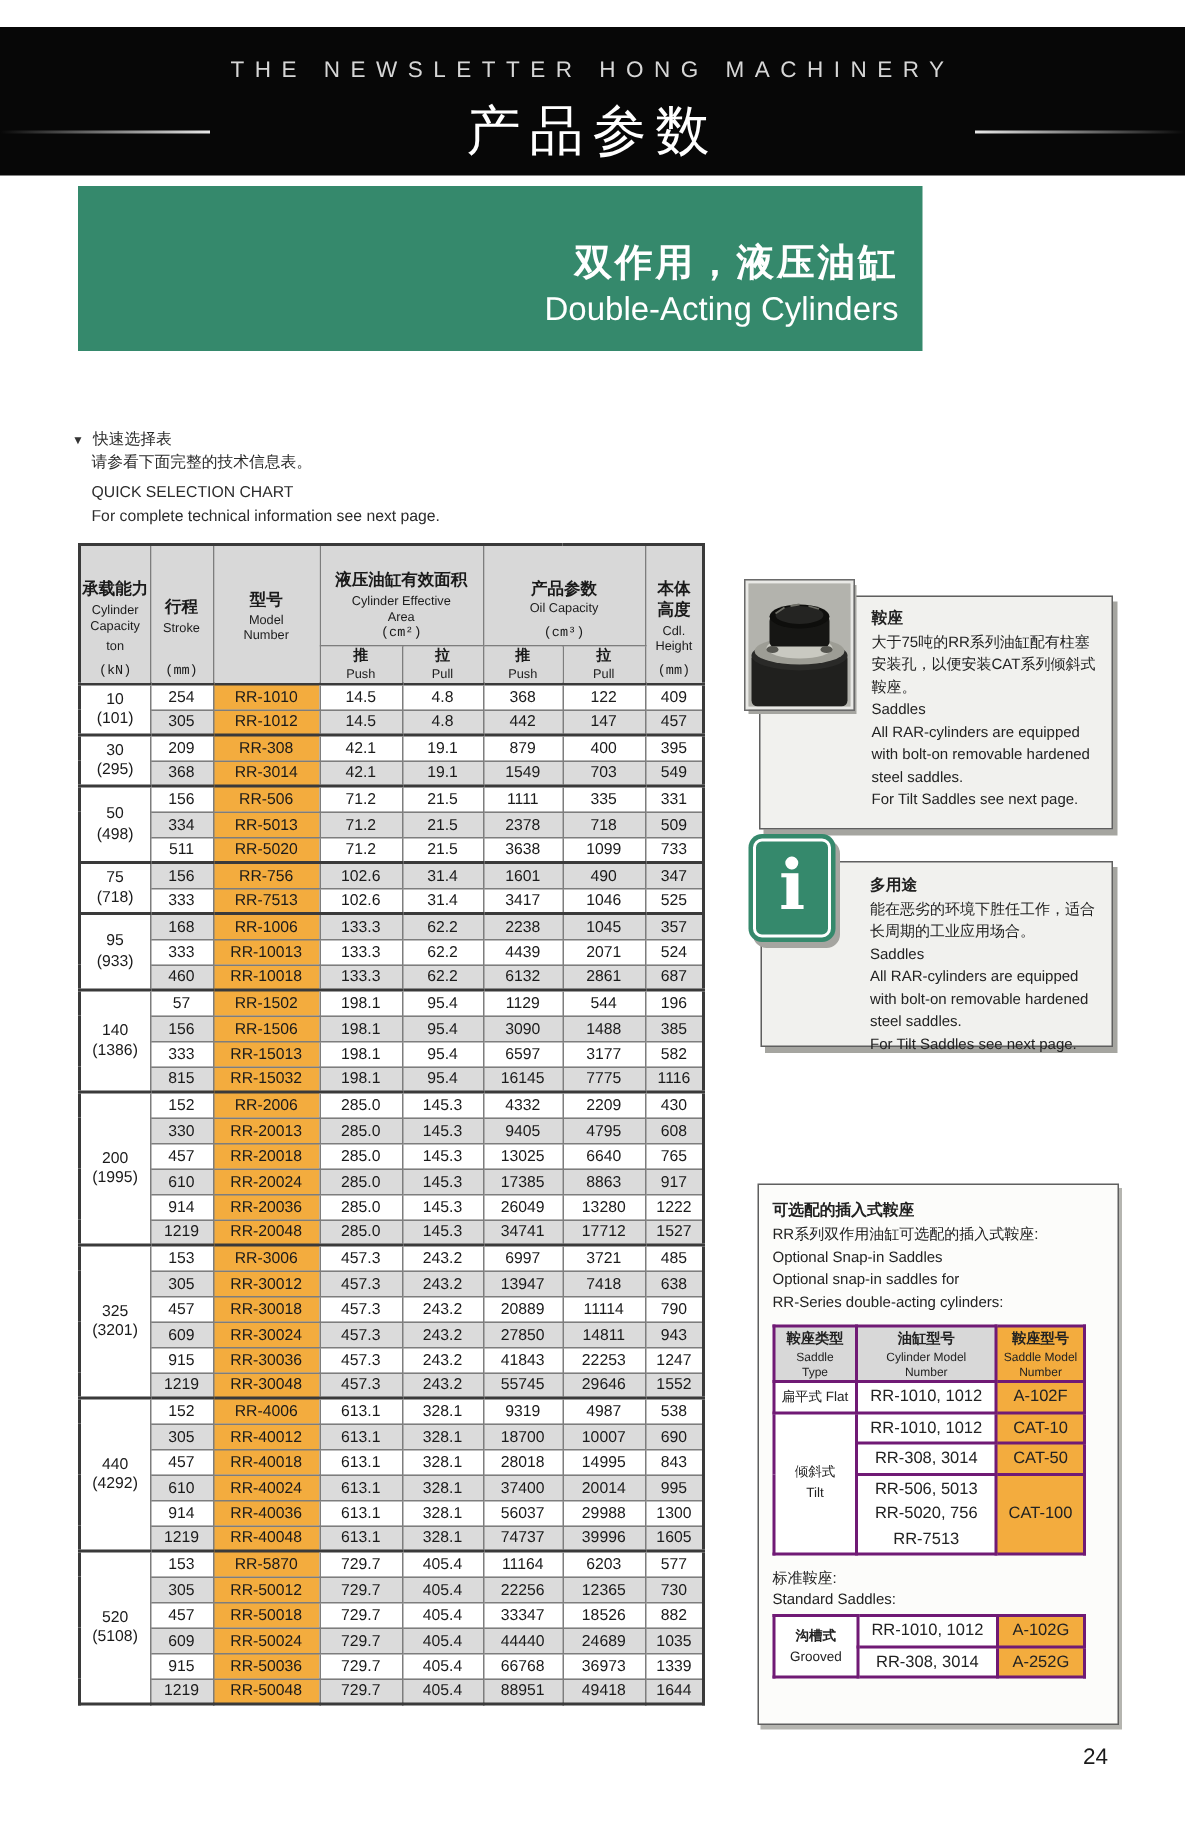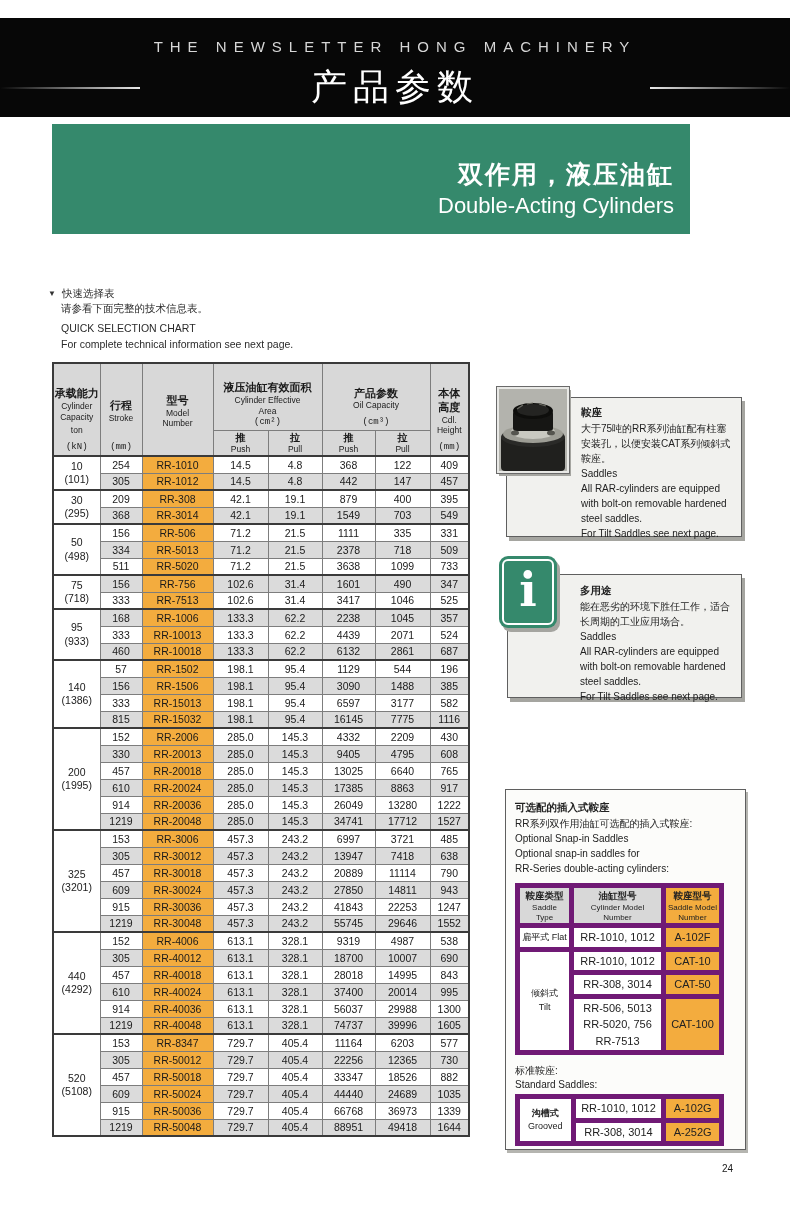--- a/index.html
+++ b/index.html
@@ -9,21 +9,21 @@
   
   .masthead { position:absolute; left:0; top:18px; width:790px; height:99px; background:#070707; }
   .brand-line { text-align:center; padding-top:20px; color:#d6d6d6; font-size:15px; letter-spacing:7px; font-weight:400; }
   .title-row { display:flex; align-items:center; justify-content:space-between; gap:16px; margin-top:8px; }
   .deco-line { width:140px; height:2px; }
   .deco-line.left  { background:linear-gradient(to right, rgba(255,255,255,0), #e8e8e8); }
   .deco-line.right { background:linear-gradient(to left, rgba(255,255,255,0), #e8e8e8); }
   .main-title { color:#ffffff; font-size:36px; letter-spacing:6px; font-weight:500; }
 
   
-  .banner { position:absolute; left:52px; top:124px; width:638px; height:110px; background:#35896C; color:#fff; text-align:right; padding:34px 16px 0 0; }
+  .banner { position:absolute; left:52px; top:124px; width:563px; height:110px; background:#35896C; color:#fff; text-align:right; padding:34px 16px 0 0; }
   .banner-zh { font-size:25px; font-weight:bold; letter-spacing:2px; }
   .banner-en { font-size:22px; font-weight:400; margin-top:2px; }
 
   
   .intro { position:absolute; left:48px; top:286px; font-size:10.5px; line-height:1.45; color:#2b2b2b; }
   .intro .b-row { display:flex; gap:6px; align-items:flex-start; }
   .intro .tri { font-size:8px; margin-top:2px; color:#333; }
   .intro .indent { margin-left:13px; }
   .intro .gap { height:5px; }
 
@@ -43,40 +43,40 @@
   table.qs tr.stripe td { background:#dbdbdb; }
   table.qs td.model-cell { background:#F3AC3E !important; }
   table.qs td.cap-cell { background:#ffffff !important; font-size:10.5px; line-height:1.25; }
   table.qs tr.group-start td { border-top:2px solid #3a3a3a; }
 
   
   .sbox { position:absolute; background:#f1f1ee; border:1px solid #5f5f5f; box-shadow:3px 4px 0 #a5a5a0; font-size:10px; line-height:1.5; color:#222; }
   .sbox .t-zh { font-weight:bold; font-size:10.5px; }
 
   .saddle-photo { position:absolute; left:497px; top:387px; width:72px; height:86px; border:2px solid #e9e9e6; outline:1px solid #6a6a6a; box-shadow:2px 3px 0 #a5a5a0; background:#b9b9b3; z-index:3; }
-  .saddles-box { left:506px; top:397px; width:236px; height:140px; padding:7px 8px 0 74px; z-index:2; }
+  .saddles-box { left:506px; top:397px; width:236px; height:156px; padding:7px 8px 0 74px; z-index:2; }
 
   .info-icon { position:absolute; left:499px; top:556px; width:58px; height:72px; background:#35896C; border-radius:9px; padding:3px; box-shadow:3px 4px 0 #a5a5a0; z-index:3; }
   .info-icon .inner { width:100%; height:100%; border:2px solid #ffffff; border-radius:6px; display:flex; align-items:center; justify-content:center; }
   .info-icon .glyph { color:#ffffff; font-family:"DejaVu Serif", serif; font-weight:bold; font-size:46px; line-height:1; margin-top:-4px; }
   .info-box { left:507px; top:574px; width:235px; height:124px; padding:8px 8px 0 72px; z-index:2; }
 
   .snap-box { left:505px; top:789px; width:241px; height:361px; background:#fcfcfa; padding:10px 21px 0 9px; box-shadow:2px 3px 0 #b5b5b0; }
   .snap-box .title { font-weight:600; font-size:10.5px; }
   table.mini { border-collapse:collapse; margin-top:7px; }
-  table.mini th, table.mini td { border:5px solid #701a75; text-align:center; vertical-align:middle; padding:1px 2px; }
+  table.mini th, table.mini td { border:2px solid #701a75; text-align:center; vertical-align:middle; padding:1px 2px; }
   table.mini th { background:#d8d8d8; font-weight:normal; }
   table.mini .mz { font-size:9.5px; font-weight:bold; }
   table.mini .me { font-size:8px; line-height:1.2; }
   table.mini td { font-size:11px; background:#fff; height:18px; }
   table.mini td.type { font-size:9px; }
   table.mini td.orange, table.mini th.orange { background:#F3AC3E;text-align:center; }
   .std-title { margin-top:9px; font-size:10px; line-height:1.4; }
 
-  .page-num { position:absolute; left:722px; top:1163px; font-size:10px; color:#1a1a1a; }
+  .page-num { position:absolute; left:722px; top:1163px; font-size:15px; color:#1a1a1a; }
 </style>
 </head>
 <body>
 
 <div class="page">
 
   <div class="masthead">
     <div class="brand-line">THE NEWSLETTER HONG MACHINERY</div>
     <div class="title-row">
       <div class="deco-line left"></div>
@@ -512,21 +512,21 @@
             <td>74737</td>
             <td>39996</td>
             <td>1605</td>
           </tr>
           <tr class="group-start">
             <td rowspan="6" class="cap-cell">
               <div>520</div>
               <div>(5108)</div>
             </td>
             <td>153</td>
-            <td class="model-cell">RR-8347</td>
+            <td class="model-cell">RR-5870</td>
             <td>729.7</td>
             <td>405.4</td>
             <td>11164</td>
             <td>6203</td>
             <td>577</td>
           </tr>
           <tr class="stripe ">
             <td>305</td>
             <td class="model-cell">RR-50012</td>
             <td>729.7</td>

